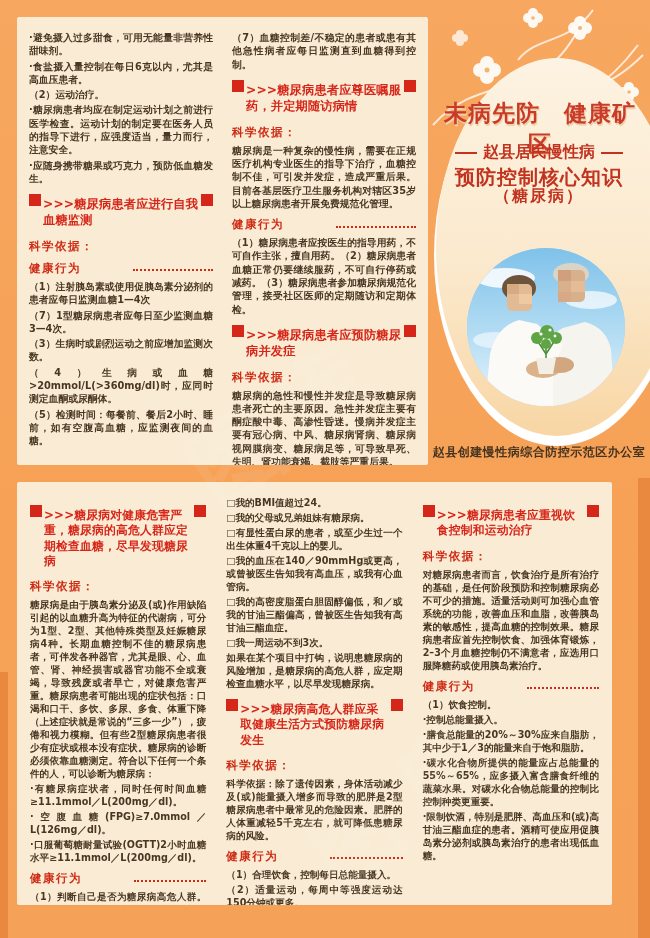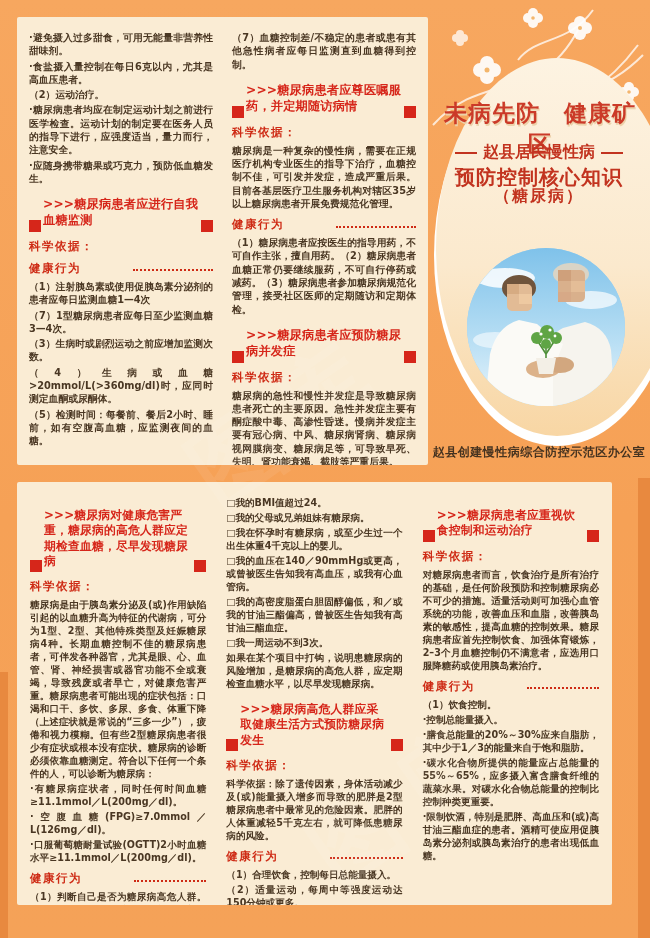--- a/index.html
+++ b/index.html
@@ -30,21 +30,21 @@
   .panel-bottom { left:17px; top:482px; width:595px; height:423px; padding:14px 13px 10px; gap:20px; }
   .col { flex:1 1 0; min-width:0; }
 
   .body, .check {
     font-size:9.8px; line-height:13.3px; font-weight:700; color:#4a3723;
     text-align:justify; margin-bottom:2px;
   }
   .panel-bottom .body, .panel-bottom .check { font-size:9.6px; line-height:13px; }
 
   
-  .bh { display:flex; align-items:flex-end; margin:9px 0 7px; }
+  .bh { display:flex; align-items:flex-start; margin:9px 0 7px; }
   .br { flex:0 0 12px; }
   .br-l { border-left:8px solid #d6261a; border-top:6px solid #d6261a; border-bottom:6px solid #d6261a; }
   .br-r { border-right:8px solid #d6261a; border-top:6px solid #d6261a; border-bottom:6px solid #d6261a; }
   .bt {
     flex:1; color:#d6261a; font-weight:700; font-size:12.2px; line-height:1.3;
     padding:3px 2px; letter-spacing:0.2px;
   }
   .panel-bottom .bt { font-size:11.8px; }
 
   .science-label {
@@ -279,21 +279,21 @@
       <span>健康行为</span>
       <span class="dots"></span>
     </div>
     <p class="body">（1）判断自己是否为糖尿病高危人群。根据自己的情况，请核对以下问题，并在自己存在项目前面的“□”上打钩：</p>
 
   </div>
 
   <div class="col">
     <p class="check">□我的BMI值超过24。</p>
     <p class="check">□我的父母或兄弟姐妹有糖尿病。</p>
-    <p class="check">□我在怀孕时有糖尿病，或至少生过一个出生体重4千克以上的婴儿。</p>
+    <p class="check">□有显性蛋白尿的患者，或至少生过一个出生体重4千克以上的婴儿。</p>
     <p class="check">□我的血压在140／90mmHg或更高，或曾被医生告知我有高血压，或我有心血管病。</p>
     <p class="check">□我的高密度脂蛋白胆固醇偏低，和／或我的甘油三酯偏高，曾被医生告知我有高甘油三酯血症。</p>
     <p class="check">□我一周运动不到3次。</p>
     <p class="body">如果在某个项目中打钩，说明患糖尿病的风险增加，是糖尿病的高危人群，应定期检查血糖水平，以尽早发现糖尿病。</p>
 
     <div class="bh">
       <span class="br br-l"></span>
       <span class="bt">&gt;&gt;&gt;糖尿病高危人群应采取健康生活方式预防糖尿病发生</span>
       <span class="br br-r"></span>
     </div>

